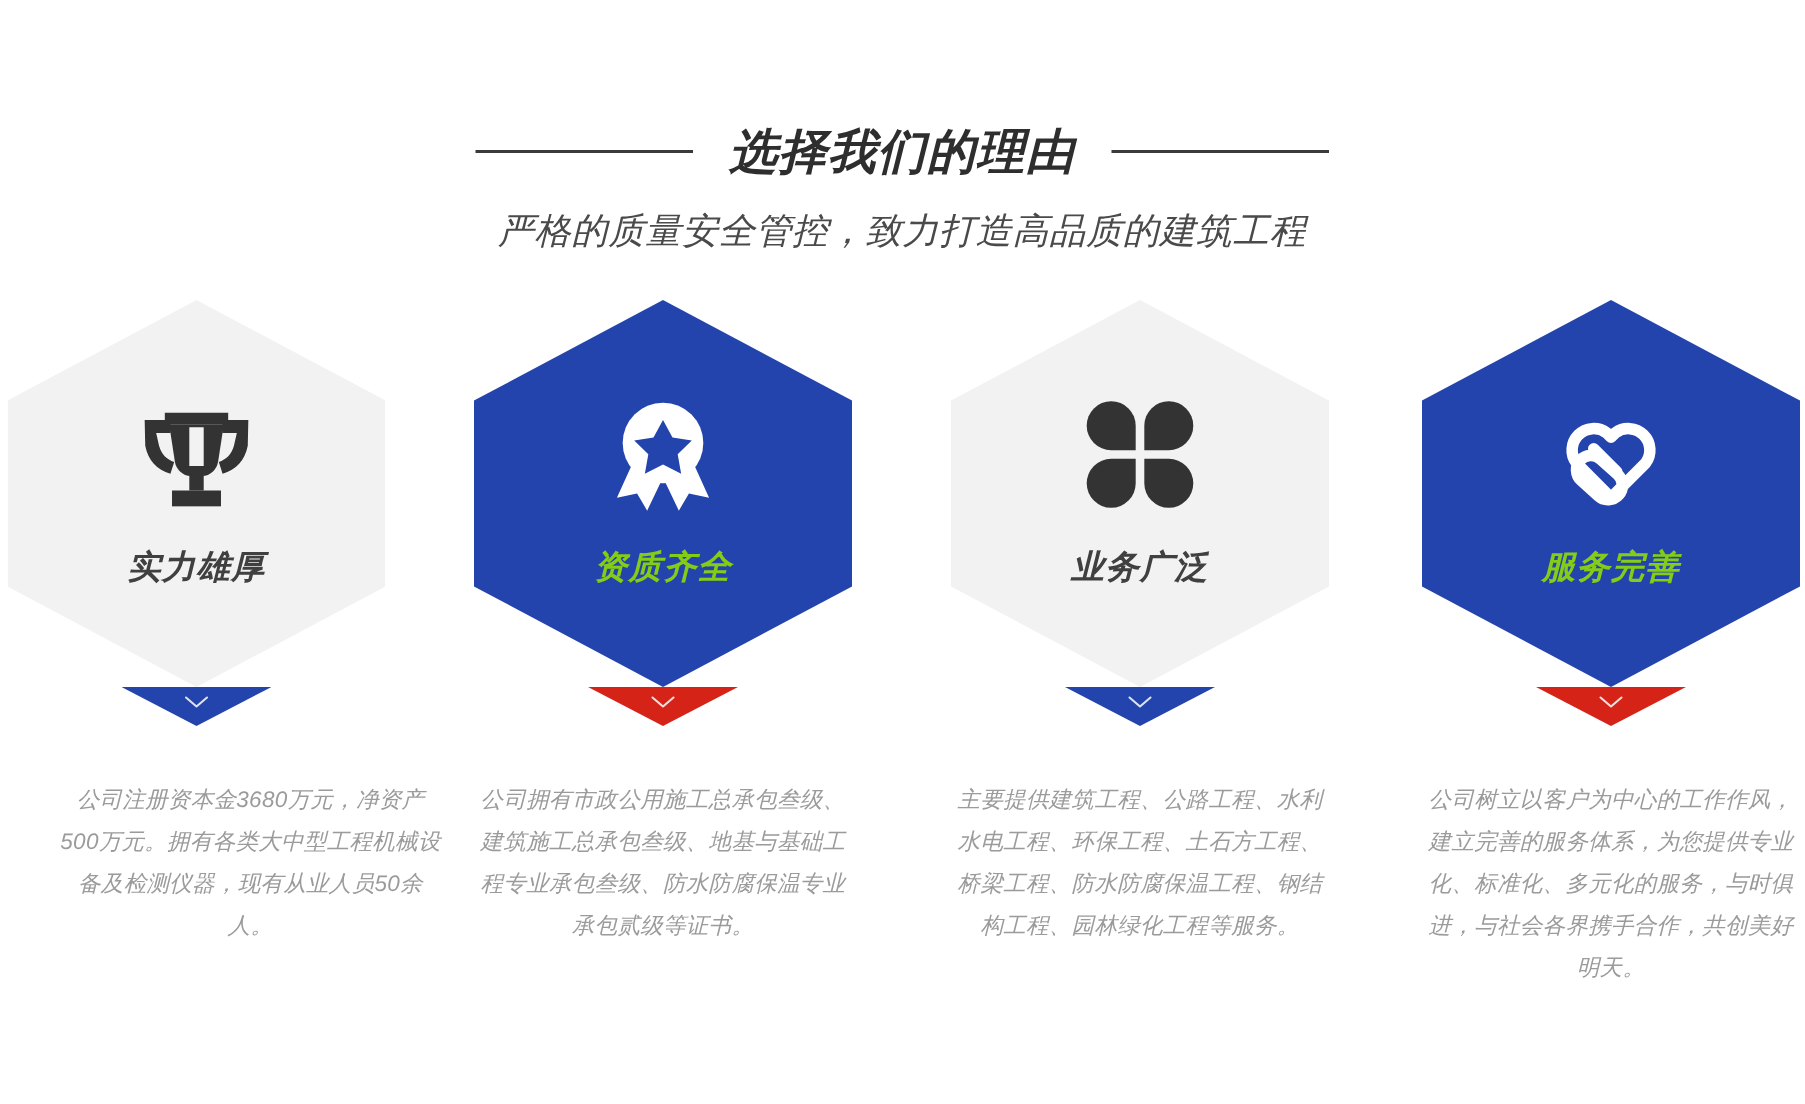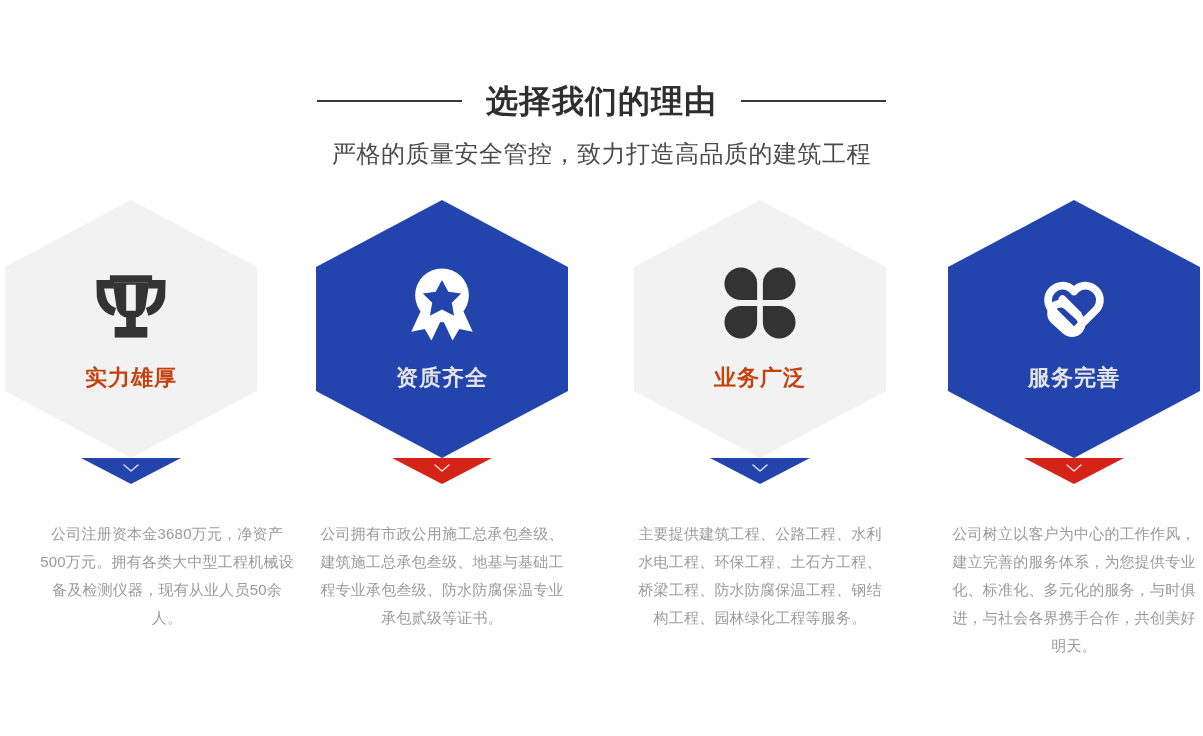--- a/index.html
+++ b/index.html
@@ -13,20 +13,21 @@
     overflow: hidden;
     font-family: "Liberation Sans", "DejaVu Sans", sans-serif;
     -webkit-font-smoothing: antialiased;
   }
 
   .page {
     position: relative;
     width: 1047px;
     height: 736px;
     background: #ffffff;
+    font-style: italic;
   }
 
   
   .section-head {
     position: absolute;
     left: 0;
     top: 78px;
     width: 1203px;
     text-align: center;
   }
@@ -99,22 +100,22 @@
     align-items: center;
     justify-content: center;
   }
   .hex-label {
     margin-top: 12px;
     font-size: 22px;
     font-weight: bold;
     letter-spacing: 1px;
     line-height: 30px;
   }
-  .hex.light .hex-label { color: #c2410c; }
-  .hex.blue  .hex-label { color: #e5e5e5; }
+  .hex.light .hex-label { color: #404040; }
+  .hex.blue  .hex-label { color: #84cc16; }
 
   
   .arrow-wrap {
     position: absolute;
     top: 258px;
     left: 76px;
     width: 100px;
     height: 26px;
   }
   .arrow-tri {

